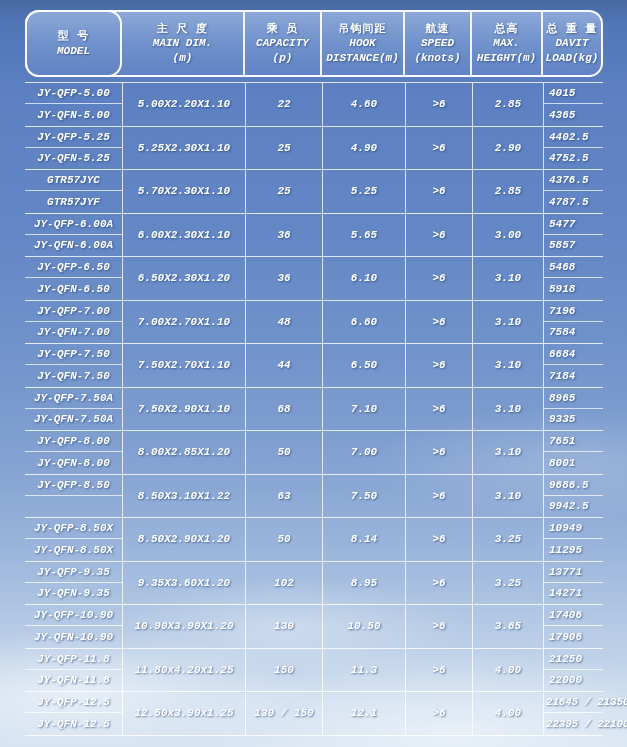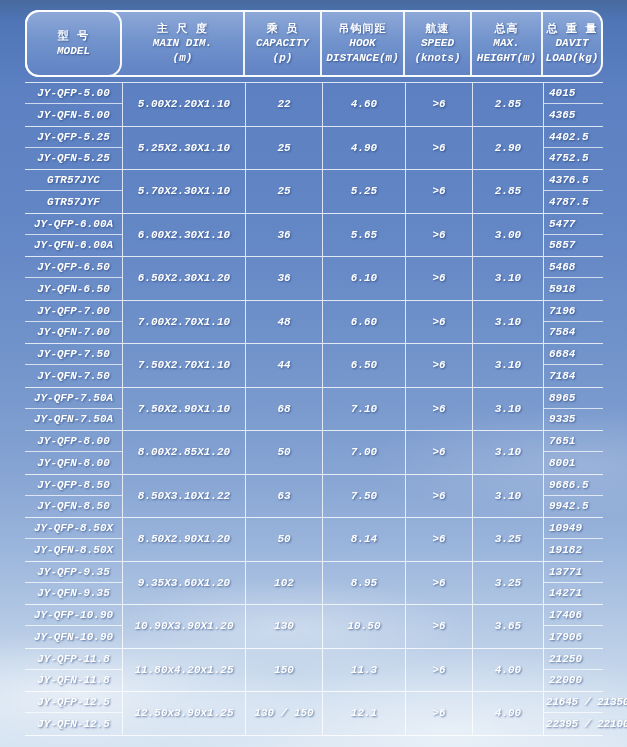--- a/index.html
+++ b/index.html
@@ -271,21 +271,20 @@
     <div class="cell c6">3.10</div>
     <div class="cell c7 split loads">
       <div class="half">7651</div>
       <div class="half">8001</div>
     </div>
   </div>
 
   <div class="grp">
     <div class="cell c1 split">
       <div class="half">JY-QFP-8.50</div>
-      <div class="half">JY-QFN-8.50</div>
     </div>
     <div class="cell c2">8.50X3.10X1.22</div>
     <div class="cell c3">63</div>
     <div class="cell c4">7.50</div>
     <div class="cell c5">&gt;6</div>
     <div class="cell c6">3.10</div>
     <div class="cell c7 split loads">
       <div class="half">9686.5</div>
       <div class="half">9942.5</div>
     </div>
@@ -296,21 +295,21 @@
       <div class="half">JY-QFP-8.50X</div>
       <div class="half">JY-QFN-8.50X</div>
     </div>
     <div class="cell c2">8.50X2.90X1.20</div>
     <div class="cell c3">50</div>
     <div class="cell c4">8.14</div>
     <div class="cell c5">&gt;6</div>
     <div class="cell c6">3.25</div>
     <div class="cell c7 split loads">
       <div class="half">10949</div>
-      <div class="half">19182</div>
+      <div class="half">11295</div>
     </div>
   </div>
 
   <div class="grp">
     <div class="cell c1 split">
       <div class="half">JY-QFP-9.35</div>
       <div class="half">JY-QFN-9.35</div>
     </div>
     <div class="cell c2">9.35X3.60X1.20</div>
     <div class="cell c3">102</div>

